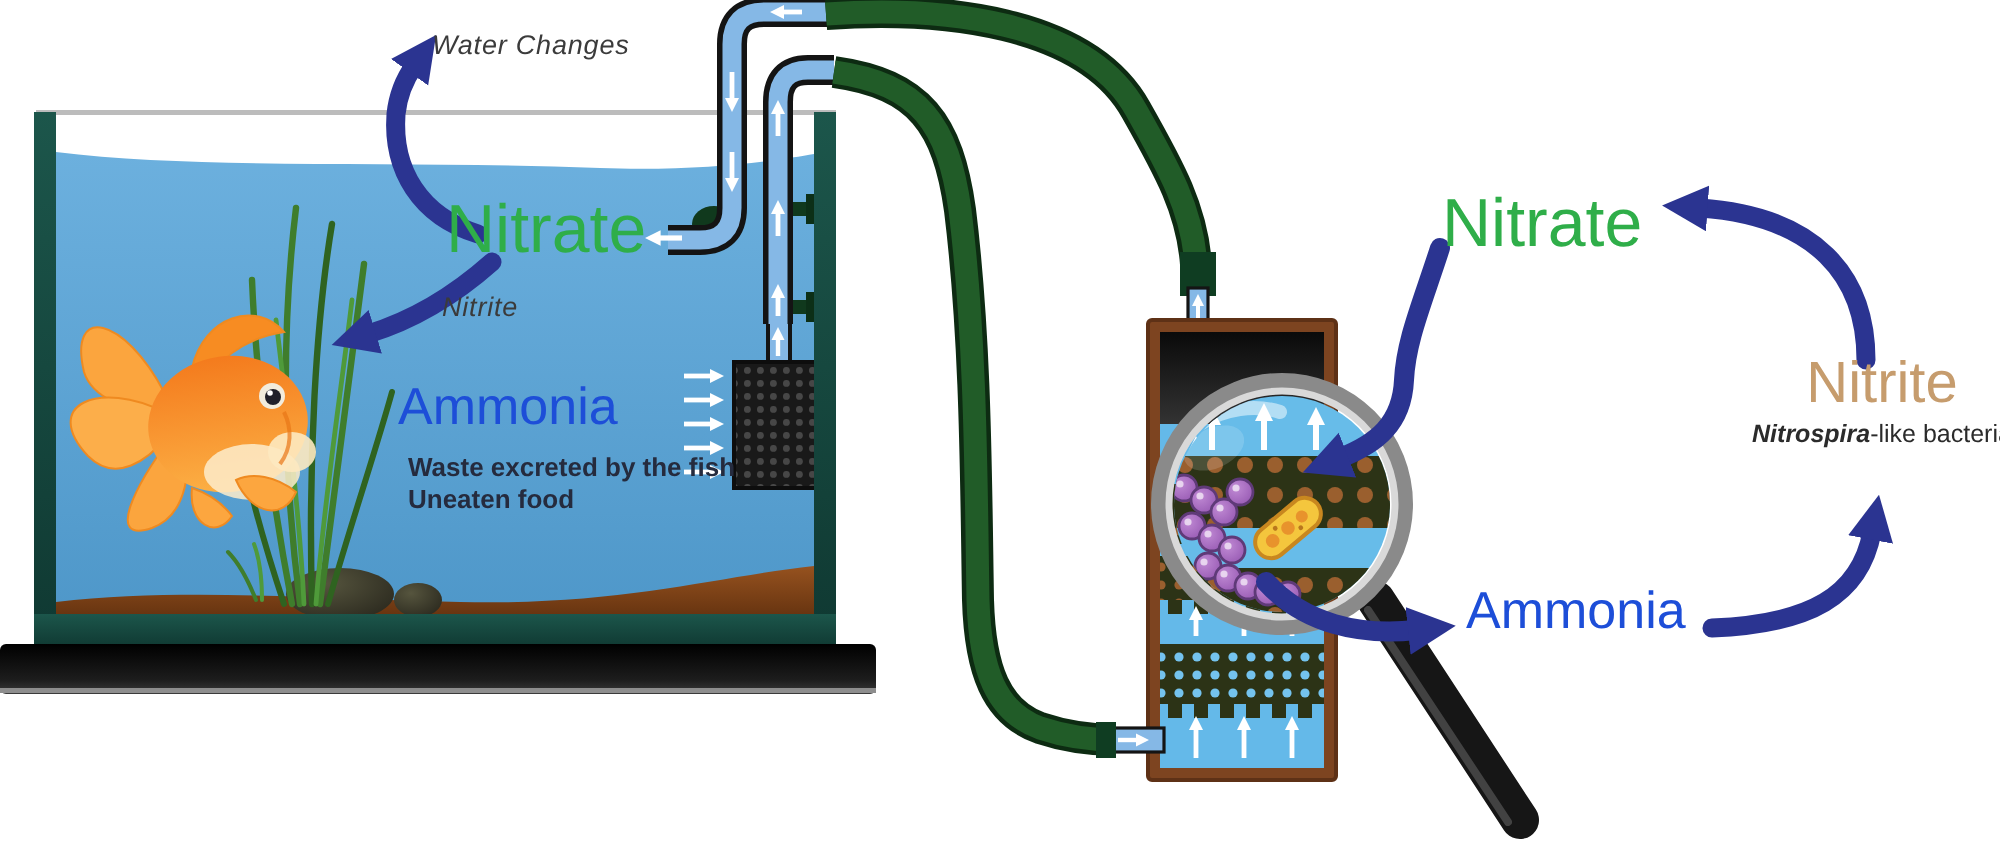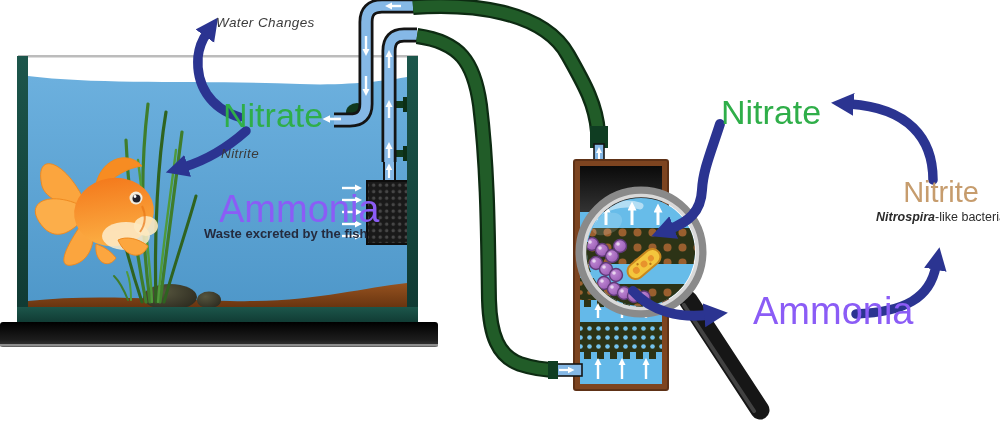--- a/index.html
+++ b/index.html
@@ -2,21 +2,21 @@
 <html><head>
 <meta charset="utf-8">
 <style>
   html,body{margin:0;padding:0;background:#ffffff;}
   #scene{position:relative;width:1000px;height:426px;background:#ffffff;overflow:hidden;
          font-family:"Liberation Sans",sans-serif;}
   #artwork{position:absolute;left:0;top:0;}
   .lbl{position:absolute;white-space:nowrap;}
   .lbl-italic{font-style:italic;color:#3b3b3b;font-size:13.5px;letter-spacing:.4px;}
   .lbl-nitrate{color:#2fae49;font-size:34px;}
-  .lbl-ammonia{color:#8b5cf6;font-size:38px;margin-left:20px;}
+  .lbl-ammonia{color:#1d4ed8;font-size:26px;}
   .lbl-nitrite{color:#c69c6d;font-size:29px;}
   .lbl-sub{color:#252b3e;font-size:13px;font-weight:bold;line-height:16px;}
   .lbl-bact{color:#2b2b2b;font-size:12.5px;line-height:15px;text-align:center;}
   .lbl-bact .gen{font-style:italic;font-weight:bold;text-align:center;}
   #water-changes{left:216px;top:15px;}
   #nitrate-tank{left:223px;top:96px;}
   #plants-lbl{left:221px;top:146px;}
   #ammonia-tank{left:199px;top:188px;}
   #waste-lines{left:204px;top:226px;}
   #nitrate-right{left:721px;top:93px;}
@@ -298,20 +298,21 @@
 <div class="lbl lbl-italic" id="water-changes">Water Changes</div>
 
 <div class="lbl lbl-nitrate" id="nitrate-tank">Nitrate</div>
 
 <div class="lbl lbl-italic" id="plants-lbl">Nitrite</div>
 
 <div class="lbl lbl-ammonia" id="ammonia-tank">Ammonia</div>
 
 <div class="lbl lbl-sub" id="waste-lines">
   <div>Waste excreted by the fish</div>
+  <div>Uneaten food</div>
 </div>
 
 <div class="lbl lbl-nitrate" id="nitrate-right">Nitrate</div>
 
 <div class="lbl" id="nitrite-block">
   <div class="lbl-nitrite">Nitrite</div>
   <div class="lbl-bact"><span class="gen">Nitrospira</span><span>-like bacteria</span></div>
 </div>
 
 <div class="lbl lbl-ammonia" id="ammonia-right">Ammonia</div>

